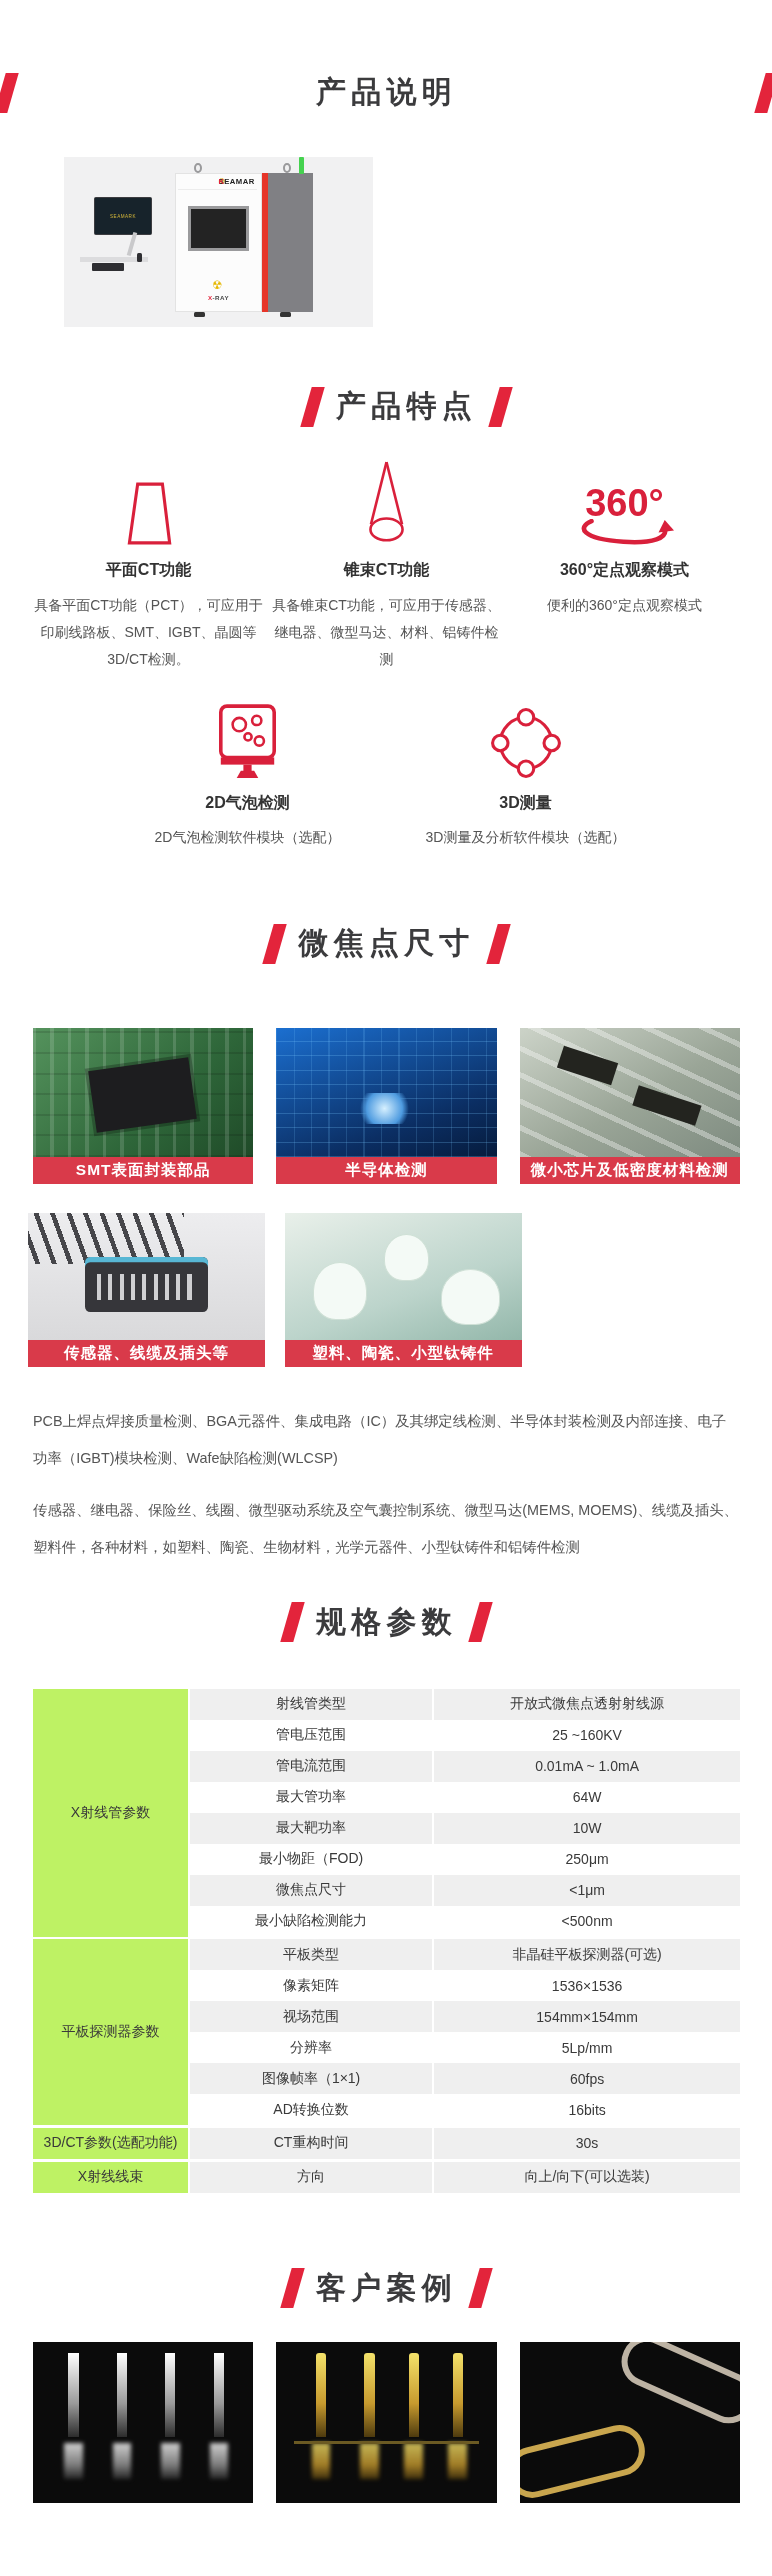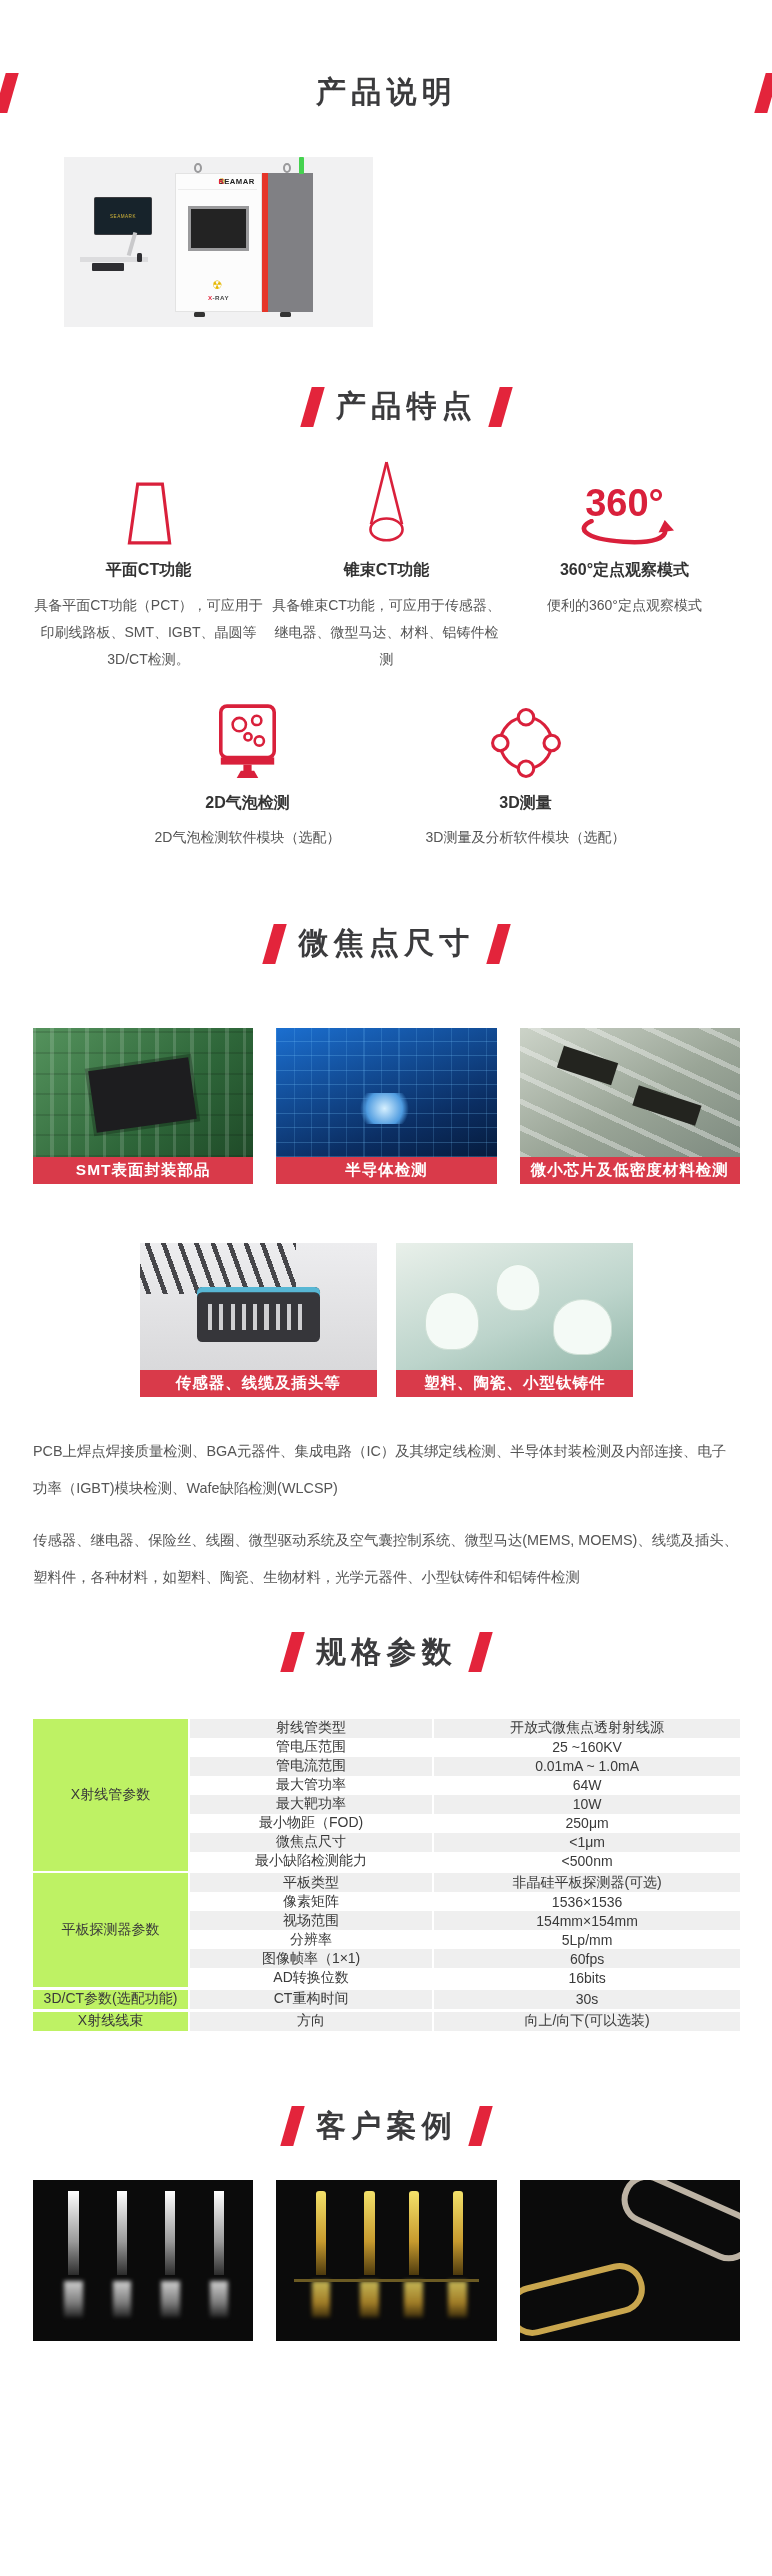--- a/index.html
+++ b/index.html
@@ -42,21 +42,21 @@
   .feat-row{display:flex;justify-content:center;margin-top:49px;}
   .feat{width:238px;display:flex;flex-direction:column;align-items:center;}
   .feat-icon{height:70px;display:flex;align-items:flex-end;justify-content:center;}
   .feat-name{margin-top:14.4px;font-size:16px;font-weight:800;color:#333;}
   .feat-desc{margin-top:10.3px;font-size:14px;line-height:27px;color:#555;text-align:center;width:229px;}
   .deg360{font-size:38px;font-weight:800;color:#d9203b;line-height:1;font-family:"Liberation Sans",sans-serif;}
 
   
   #sec-app .sec-title{margin-top:72px;}
   .apps-row1{display:grid;grid-template-columns:repeat(3,1fr);gap:23px;padding:12px 33px;margin-top:52px;}
-  .apps-row2{display:flex;justify-content:center;gap:19.6px;margin-top:47px;}
+  .apps-row2{display:flex;gap:19.6px;margin-top:17px;padding-left:28px;}
   .apps-row2 .app{width:237px;}
   .app-img{height:129px;position:relative;overflow:hidden;}
   .apps-row2 .app-img{height:127px;}
   .app-bar{height:27px;background:#d93a4a;color:#fff;font-size:15.5px;font-weight:700;display:flex;align-items:center;justify-content:center;letter-spacing:1px;}
   .img-smt{background:linear-gradient(135deg,#55935d,#2e6639 60%,#1f4a28);}
   .img-smt::before{content:"";position:absolute;inset:0;background:repeating-linear-gradient(90deg,rgba(255,255,255,.14) 0 3.1px,transparent 3.1px 17.5px),repeating-linear-gradient(0deg,rgba(0,0,0,.12) 0 2.1px,transparent 2.1px 20.6px);}
   .img-smt .chip{position:absolute;left:27%;top:28%;width:46%;height:48%;background:#1d1d1f;transform:rotate(-8deg);box-shadow:0 0 0 3.1px rgba(0,0,0,.25);}
   .img-semi{background:linear-gradient(160deg,#1b6fd0,#0b2e63 70%,#061b3c);}
   .img-semi::before{content:"";position:absolute;inset:0;background:repeating-linear-gradient(0deg,rgba(120,200,255,.25) 0 1px,transparent 1px 14.4px),repeating-linear-gradient(90deg,rgba(120,200,255,.18) 0 1px,transparent 1px 17.5px);}
   .img-semi .glow{position:absolute;left:36%;top:50%;width:26%;height:24%;background:radial-gradient(circle,#d6f0ff 0%,#4e9be0 55%,transparent 75%);}
@@ -77,21 +77,21 @@
   .app-text{padding:0 33px;font-size:14.4px;line-height:37px;color:#555;}
   .app-text.p1{margin-top:36px;}
   .app-text.p2{margin-top:14.4px;}
 
   
   #sec-spec .sec-title{margin-top:36px;}
   .spec-table{margin:46px 33px 0;}
   .spec-group{display:flex;gap:2.1px;margin-bottom:2.6px;}
   .spec-cat{width:155px;flex:none;background:#bef264;display:flex;align-items:center;justify-content:center;font-size:14px;color:#3a3a3a;}
   .spec-rows{flex:1;display:flex;flex-direction:column;gap:0;}
-  .spec-row{display:flex;gap:2.1px;height:19px;}
+  .spec-row{display:flex;gap:2.1px;height:31px;}
   .spec-k{width:242px;flex:none;display:flex;align-items:center;justify-content:center;font-size:14px;color:#3a3a3a;}
   .spec-v{flex:1;display:flex;align-items:center;justify-content:center;font-size:14px;color:#3a3a3a;}
   .spec-row:nth-child(odd) .spec-k,.spec-row:nth-child(odd) .spec-v{background:#efefef;}
   .spec-row:nth-child(even) .spec-k,.spec-row:nth-child(even) .spec-v{background:#ffffff;}
 
   
   #sec-case .sec-title{margin-top:75px;}
   .cases{display:grid;grid-template-columns:repeat(3,1fr);gap:23px;padding:0 33px;margin-top:33px;}
   .case-img{height:161px;background:#0b0b0b;position:relative;overflow:hidden;}
   .pin{position:absolute;top:7%;width:10.3px;height:52%;}

